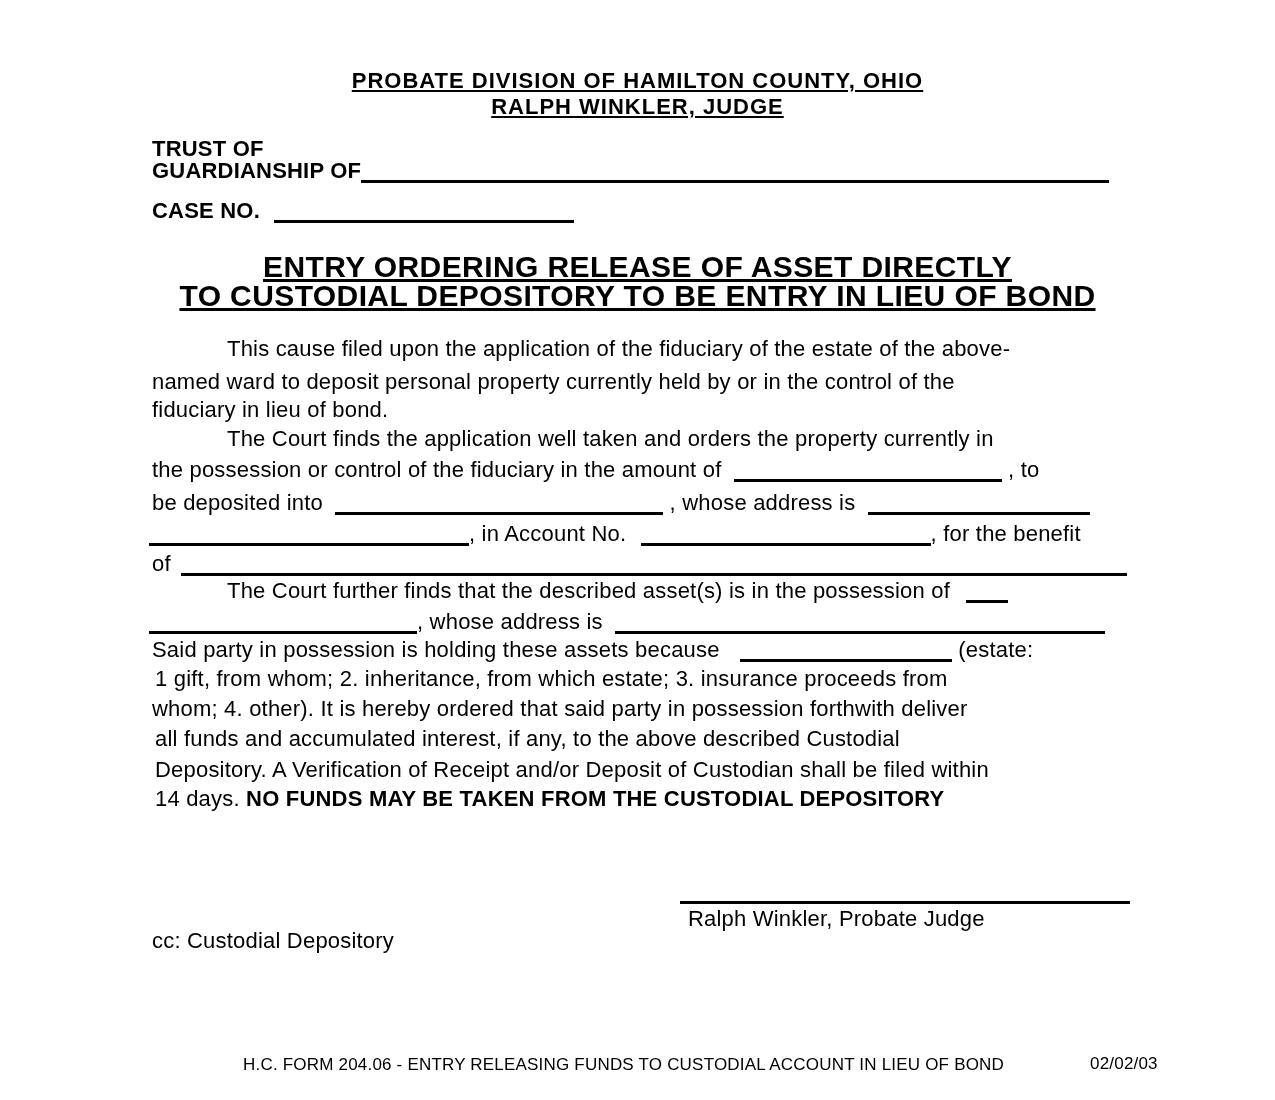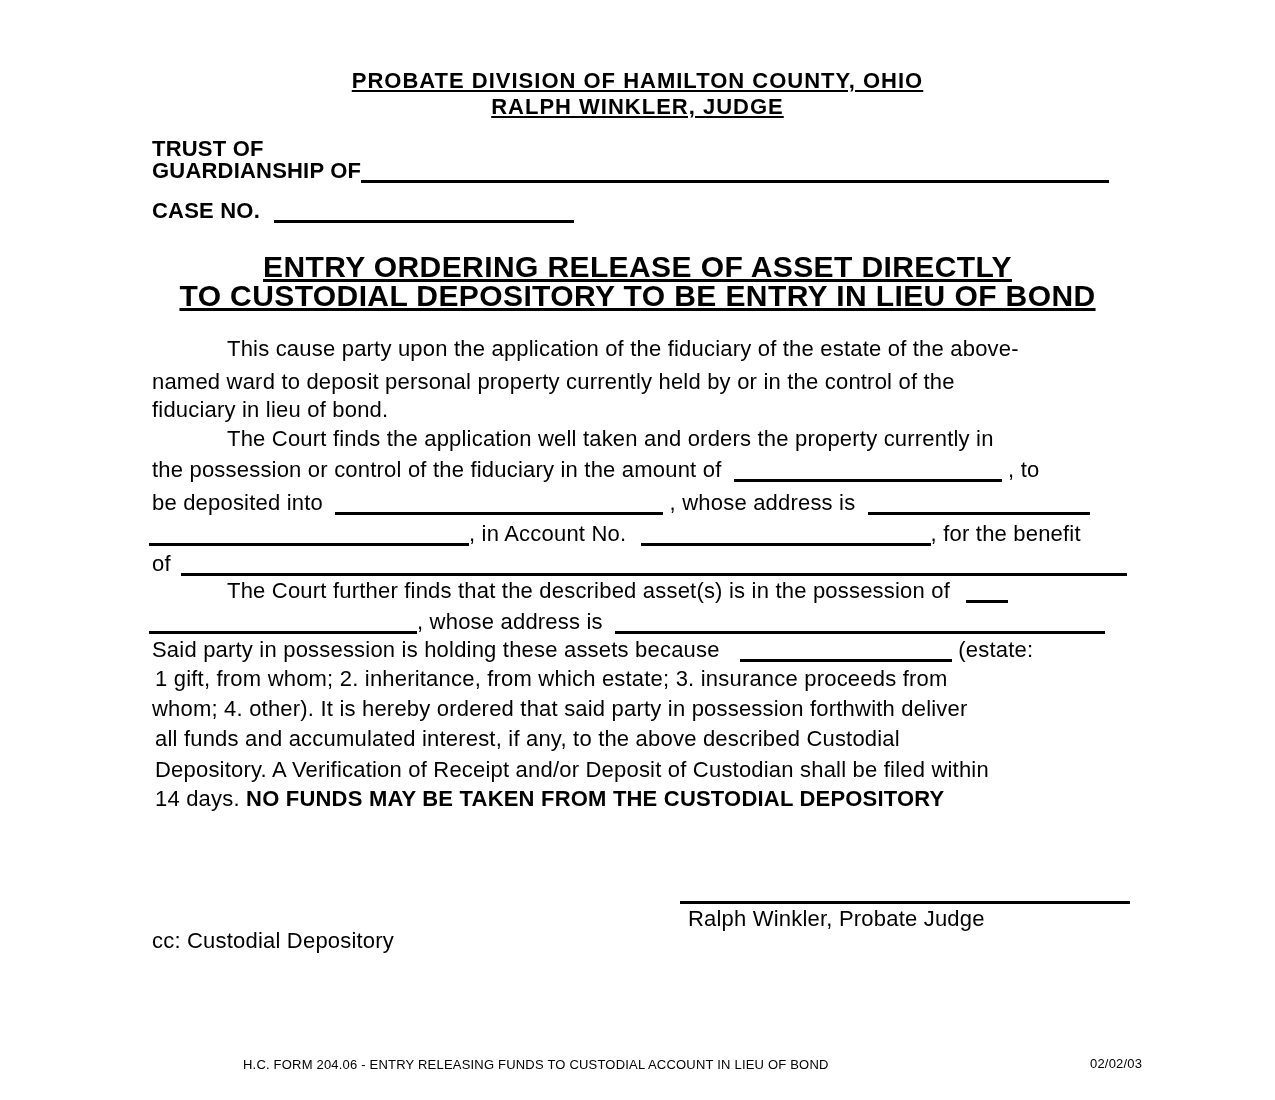--- a/index.html
+++ b/index.html
@@ -27,21 +27,21 @@
     display: inline-block;
     border-bottom: 3px solid #000;
     height: 19px;
     vertical-align: -5px;
   }
   .sig-rule {
     position: absolute;
     border-top: 3px solid #000;
     height: 0;
   }
-  .footer-text { font-size: 13px; letter-spacing: 0.2px; }
+  .footer-text { font-size: 17px; letter-spacing: 0.2px; }
 </style>
 </head>
 <body>
 
 <div class="page">
 
   <div class="line b center hdr" style="top:68px">PROBATE DIVISION OF HAMILTON COUNTY, OHIO</div>
   <div class="line b center hdr" style="top:94px">RALPH WINKLER, JUDGE</div>
 
   <div class="line b" style="top:136px; left:152px">TRUST OF</div>
@@ -49,21 +49,21 @@
     <span class="b">GUARDIANSHIP OF</span><span class="blank" style="width:748px"></span>
   </div>
   <div class="line" style="top:198px; left:152px">
     <span class="b">CASE NO.</span>
     <span class="blank" style="width:300px; margin-left:8px"></span>
   </div>
 
   <div class="line b center ttl" style="top:254px">ENTRY ORDERING RELEASE OF ASSET DIRECTLY</div>
   <div class="line b center ttl" style="top:283px">TO CUSTODIAL DEPOSITORY TO BE ENTRY IN LIEU OF BOND</div>
 
-  <div class="line" style="top:336px; left:227px">This cause party upon the application of the fiduciary of the estate of the above-</div>
+  <div class="line" style="top:336px; left:227px">This cause filed upon the application of the fiduciary of the estate of the above-</div>
   <div class="line" style="top:369px; left:152px">named ward to deposit personal property currently held by or in the control of the</div>
   <div class="line" style="top:397px; left:152px">fiduciary in lieu of bond.</div>
 
   <div class="line" style="top:426px; left:227px">The Court finds the application well taken and orders the property currently in</div>
   <div class="line" style="top:457px; left:152px">
     <span>the possession or control of the fiduciary in the amount of</span>
     <span class="blank" style="width:268px; margin-left:6px"></span>
     <span>, to</span>
   </div>
   <div class="line" style="top:490px; left:152px">

